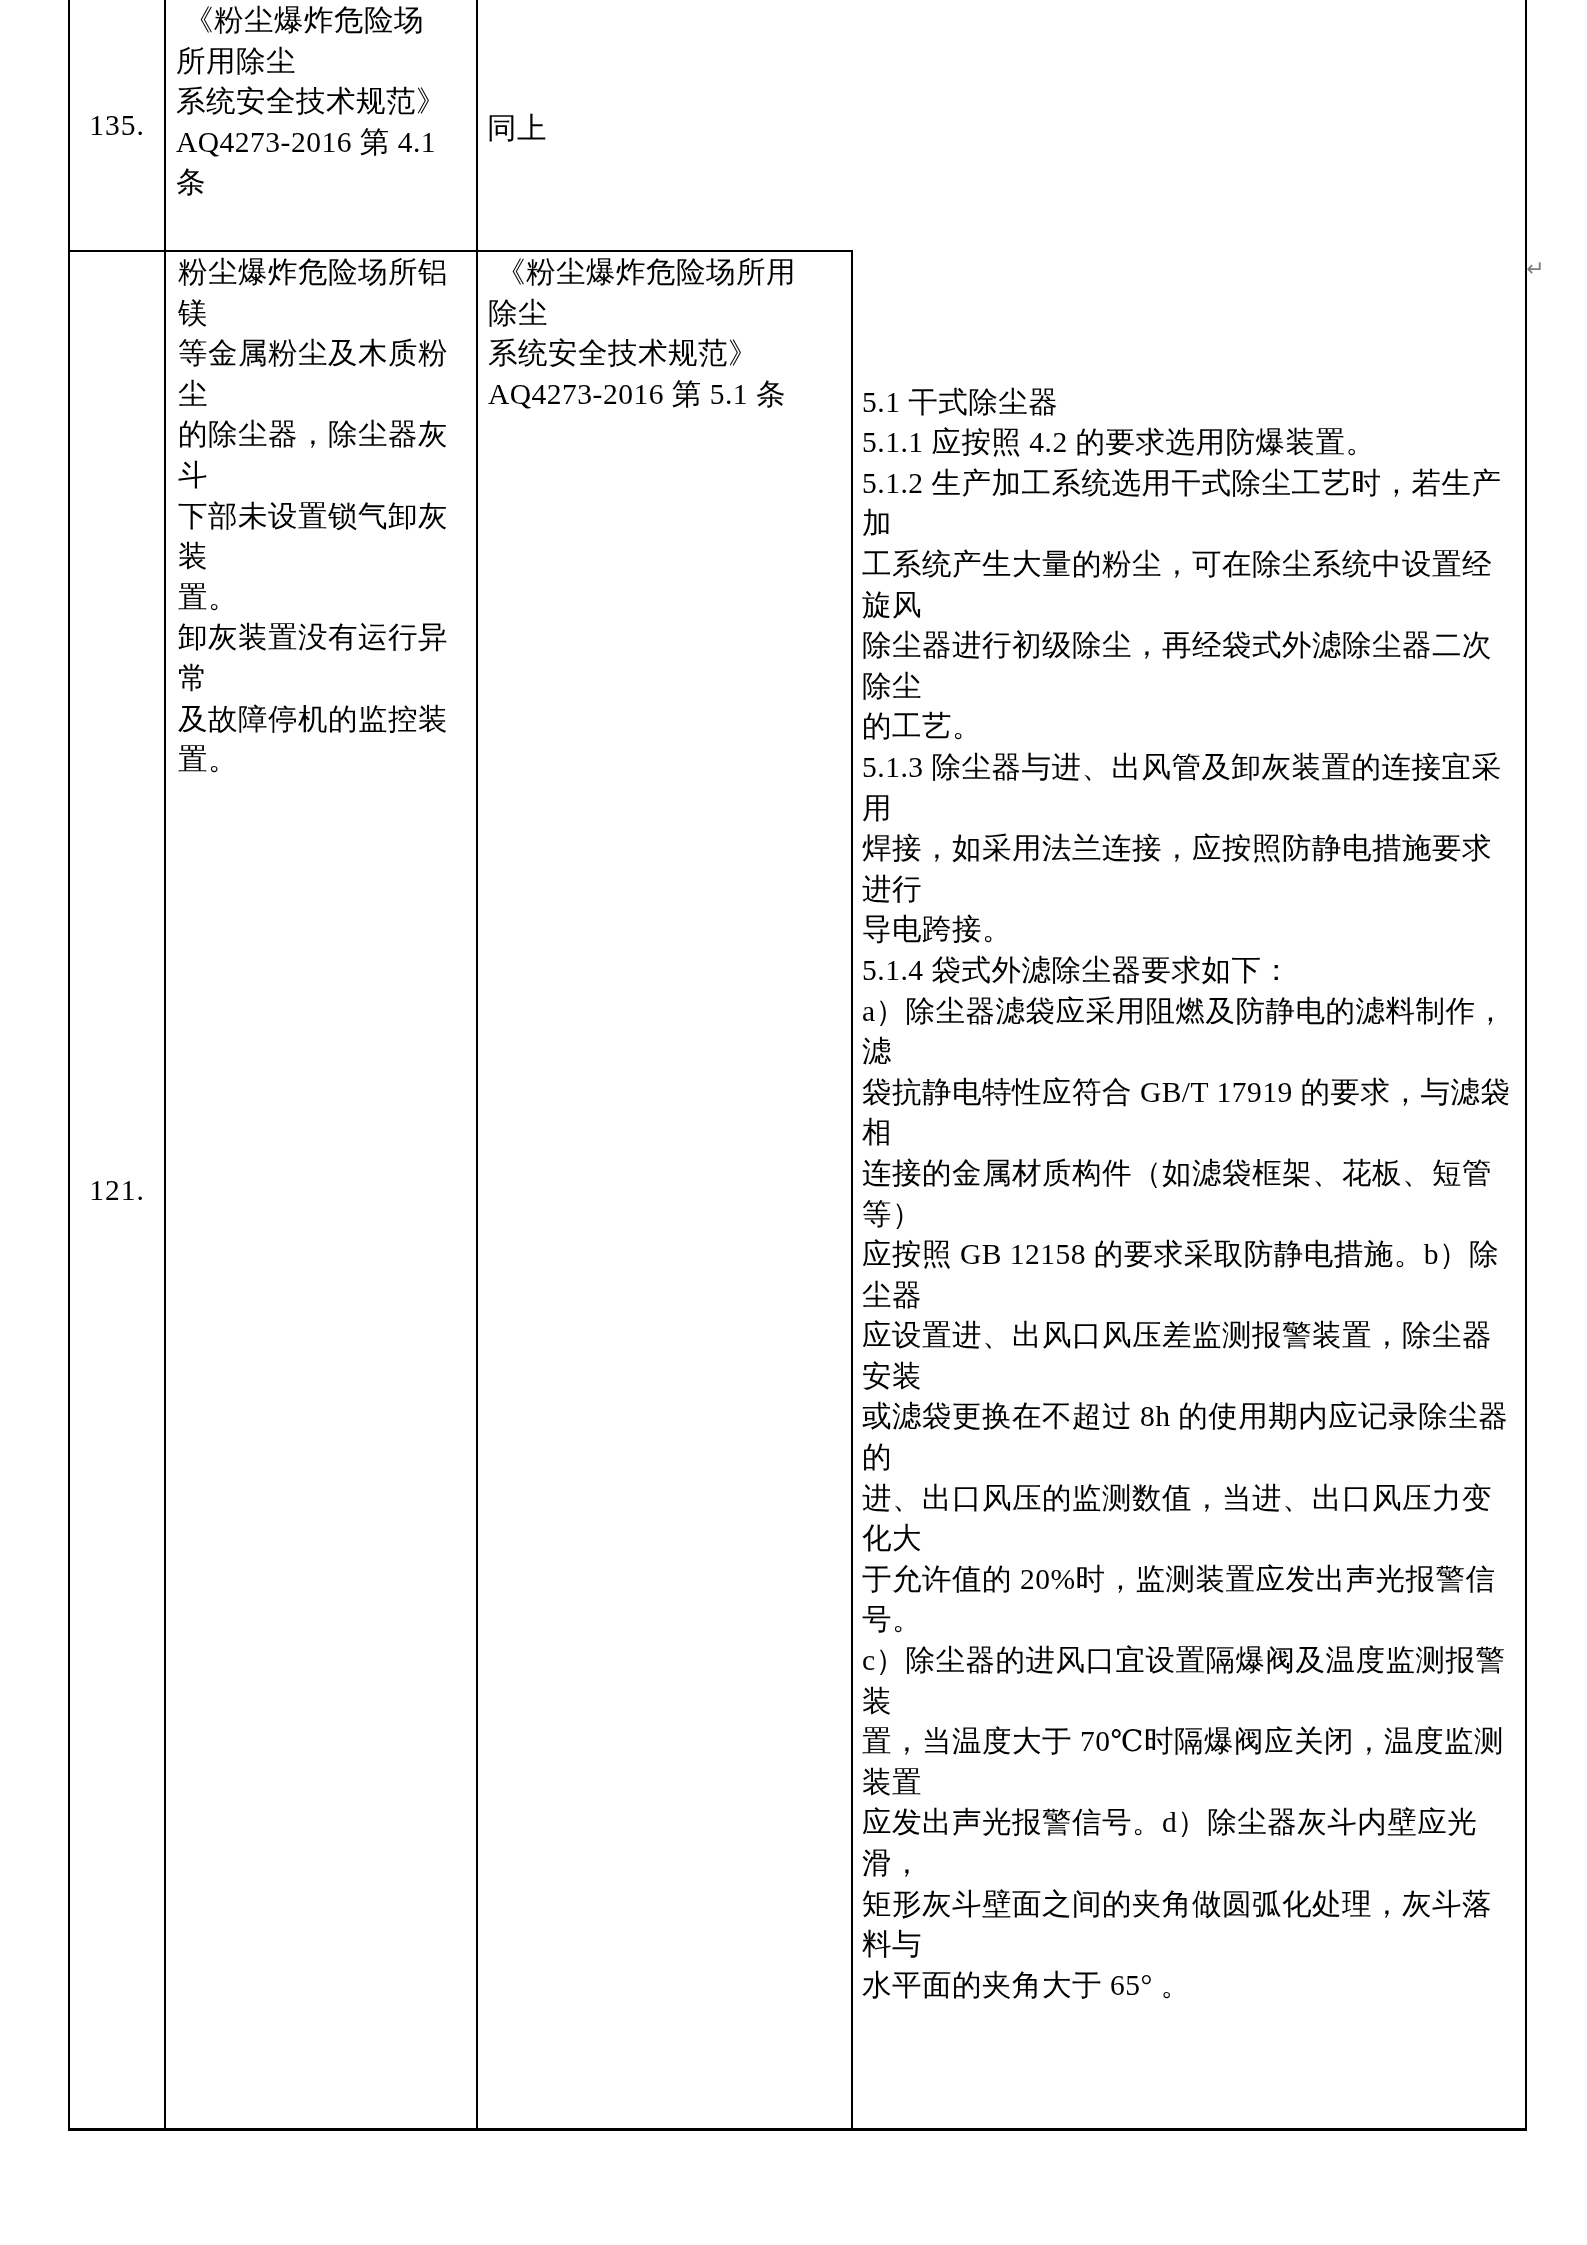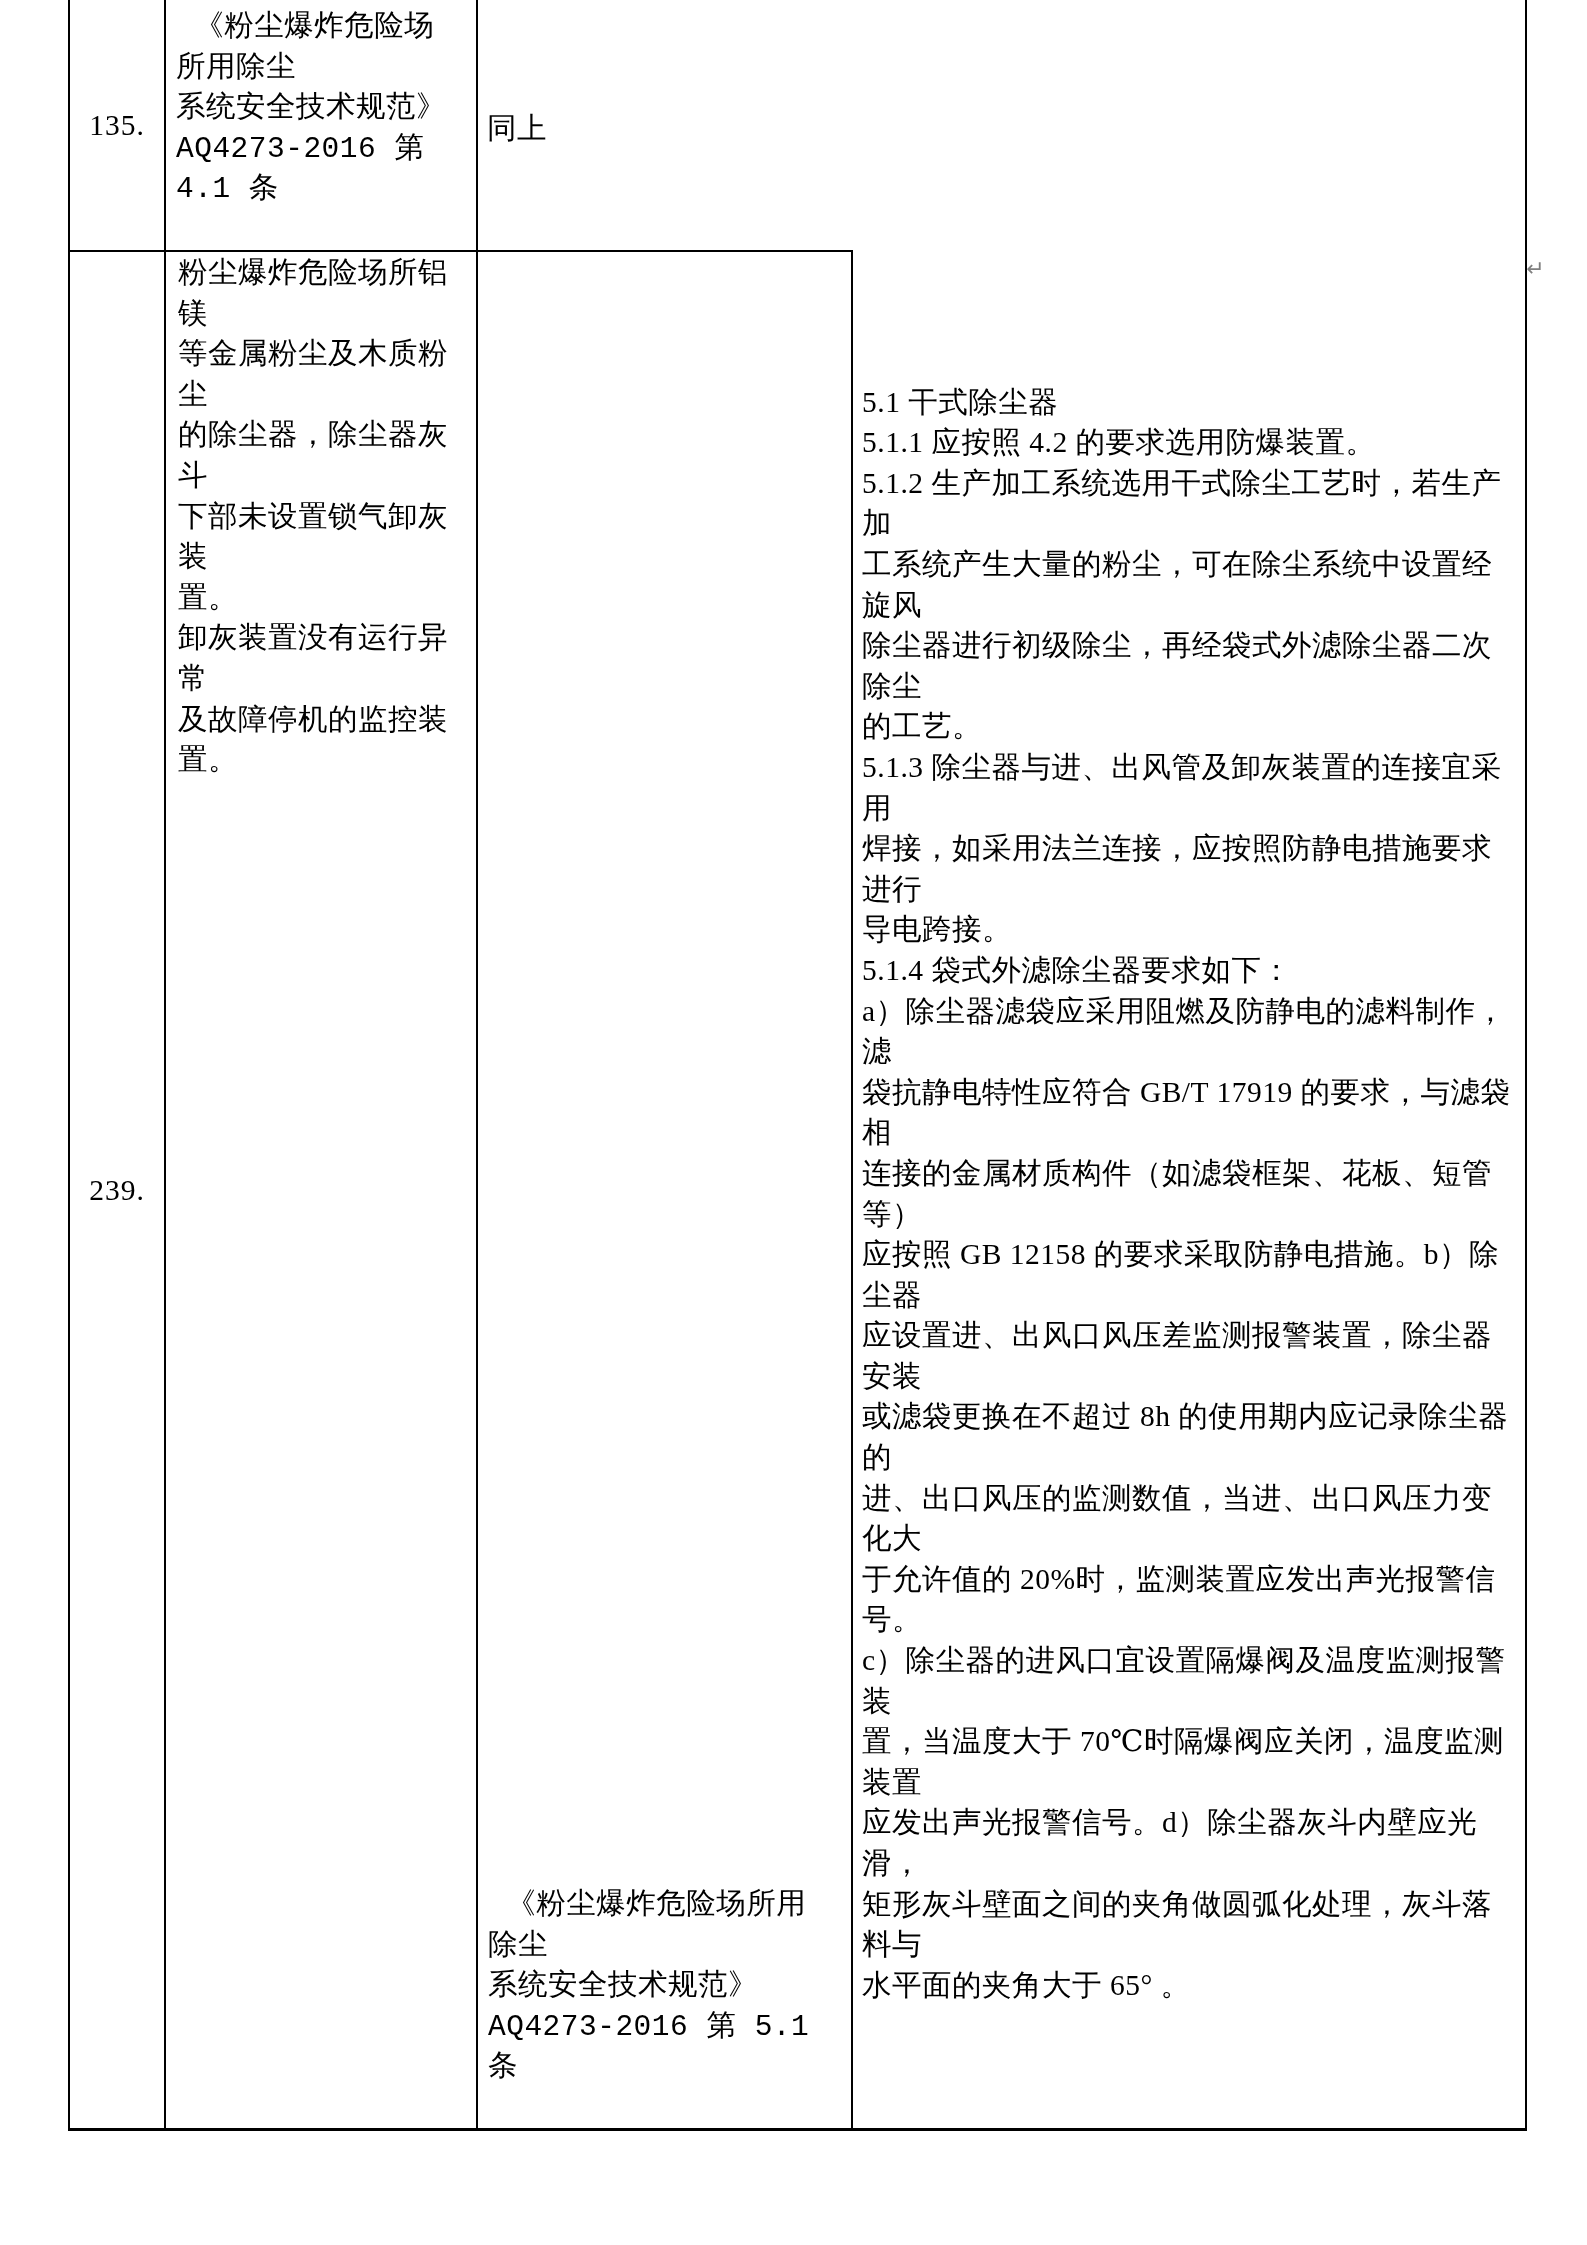--- a/index.html
+++ b/index.html
@@ -31,21 +31,21 @@
     letter-spacing:0.5px;
   }
 
   
   .num-cell { display:flex; align-items:center; justify-content:center; }
   .num-cell .txt { letter-spacing:1px; }
 
   .desc-cell-top { padding:2px 8px 0 12px; }
   .desc-cell-mid { display:flex; align-items:flex-start; padding-left:12px; padding-right:8px; }
 
-  .basis-cell { display:flex; align-items:flex-end; padding-left:10px; padding-right:26px; padding-bottom:40px;font-family:Liberation Mono, monospace; }
+  .basis-cell { display:flex; align-items:flex-start; padding-left:10px; padding-right:26px; padding-bottom:40px; }
 
   .detail-cell { display:flex; align-items:center; padding-left:9px; padding-right:6px;margin-top:7px; }
 
   .return-mark {
     position:absolute; left:1526px; top:258px;
     font-size:22px; line-height:22px;
     color:#7f7f7f;
     font-family:"DejaVu Sans","Liberation Sans",sans-serif;
   }
 </style>
@@ -63,21 +63,21 @@
 系统安全技术规范》
 AQ4273-2016 第 4.1 条</div>
     </div>
     <div class="cell detail-cell">
       <div class="txt">同上</div>
     </div>
   </div>
 
   <div class="t-row row-2">
     <div class="cell num-cell">
-      <div class="txt">239.</div>
+      <div class="txt">121.</div>
     </div>
     <div class="cell desc-cell-mid">
       <div class="txt">粉尘爆炸危险场所铝镁
 等金属粉尘及木质粉尘
 的除尘器，除尘器灰斗
 下部未设置锁气卸灰装
 置。
 卸灰装置没有运行异常
 及故障停机的监控装
 置。</div>

